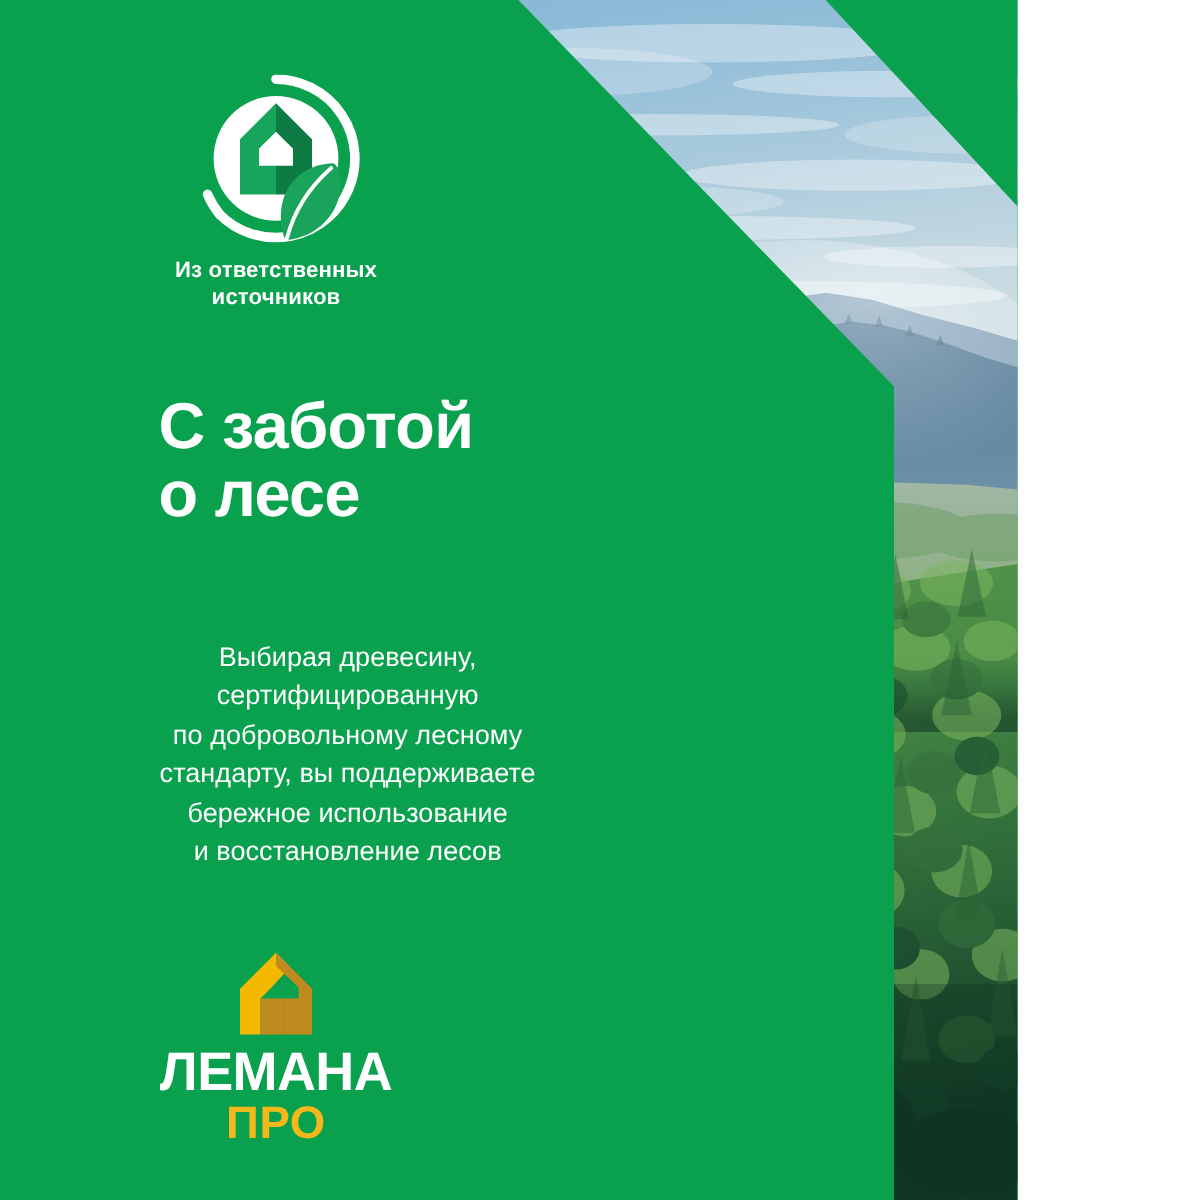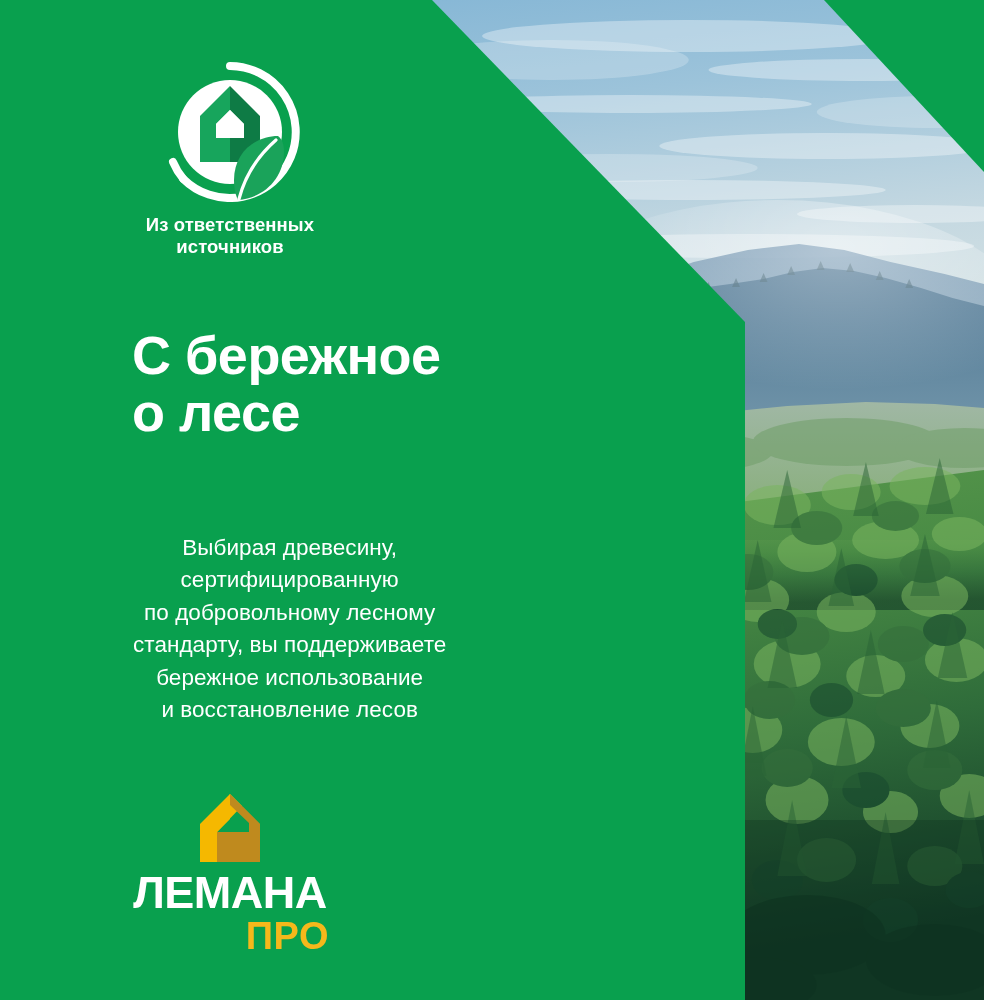--- a/index.html
+++ b/index.html
@@ -2,21 +2,21 @@
 <html><head>
 <meta charset="utf-8">
 <style>
   html, body {
     margin: 0;
     padding: 0;
     background: #ffffff;
   }
   #poster {
     position: relative;
-    width: 984px;
+    width: 848px;
     height: 1000px;
     overflow: hidden;
     background: #09a04e;
     font-family: "Liberation Sans", "DejaVu Sans", sans-serif;
     -webkit-font-smoothing: antialiased;
   }
 
   
   .photo {
     position: absolute;
@@ -123,21 +123,20 @@
     letter-spacing: -0.5px;
     line-height: 1;
   }
   .brand-sub {
     margin-top: 2px;
     color: #f5b81b;
     font-size: 38px;
     font-weight: 700;
     letter-spacing: 0.5px;
     line-height: 1;
-    text-align: right;
   }
 </style>
 </head>
 <body>
 
 <div id="poster">
 
   <div class="photo">
     <svg viewBox="0 0 1000 1000" preserveAspectRatio="none" xmlns="http://www.w3.org/2000/svg">
       <defs>
@@ -316,21 +315,21 @@
         <path d="M118,74 C96,74 74,90 74,118 C74,128 76,134 78,138 C104,136 124,116 124,90 C124,82 122,77 118,74 Z" fill="#1aa35a"></path>
 
         <path d="M116,78 C100,92 86,110 79,137" fill="none" stroke="#ffffff" stroke-width="3.2" stroke-linecap="round"></path>
 
         <path d="M74,118 C74,92 94,76 116,75" fill="none" stroke="#ffffff" stroke-width="0"></path>
       </svg>
       <div class="badge-caption">Из ответственных
 источников</div>
     </div>
 
-    <div class="headline">С бережное
+    <div class="headline">С заботой
 о лесе</div>
 
     <div class="body-copy">Выбирая древесину,
 сертифицированную
 по добровольному лесному
 стандарту, вы поддерживаете
 бережное использование
 и восстановление лесов</div>
 
     <div class="brand">

